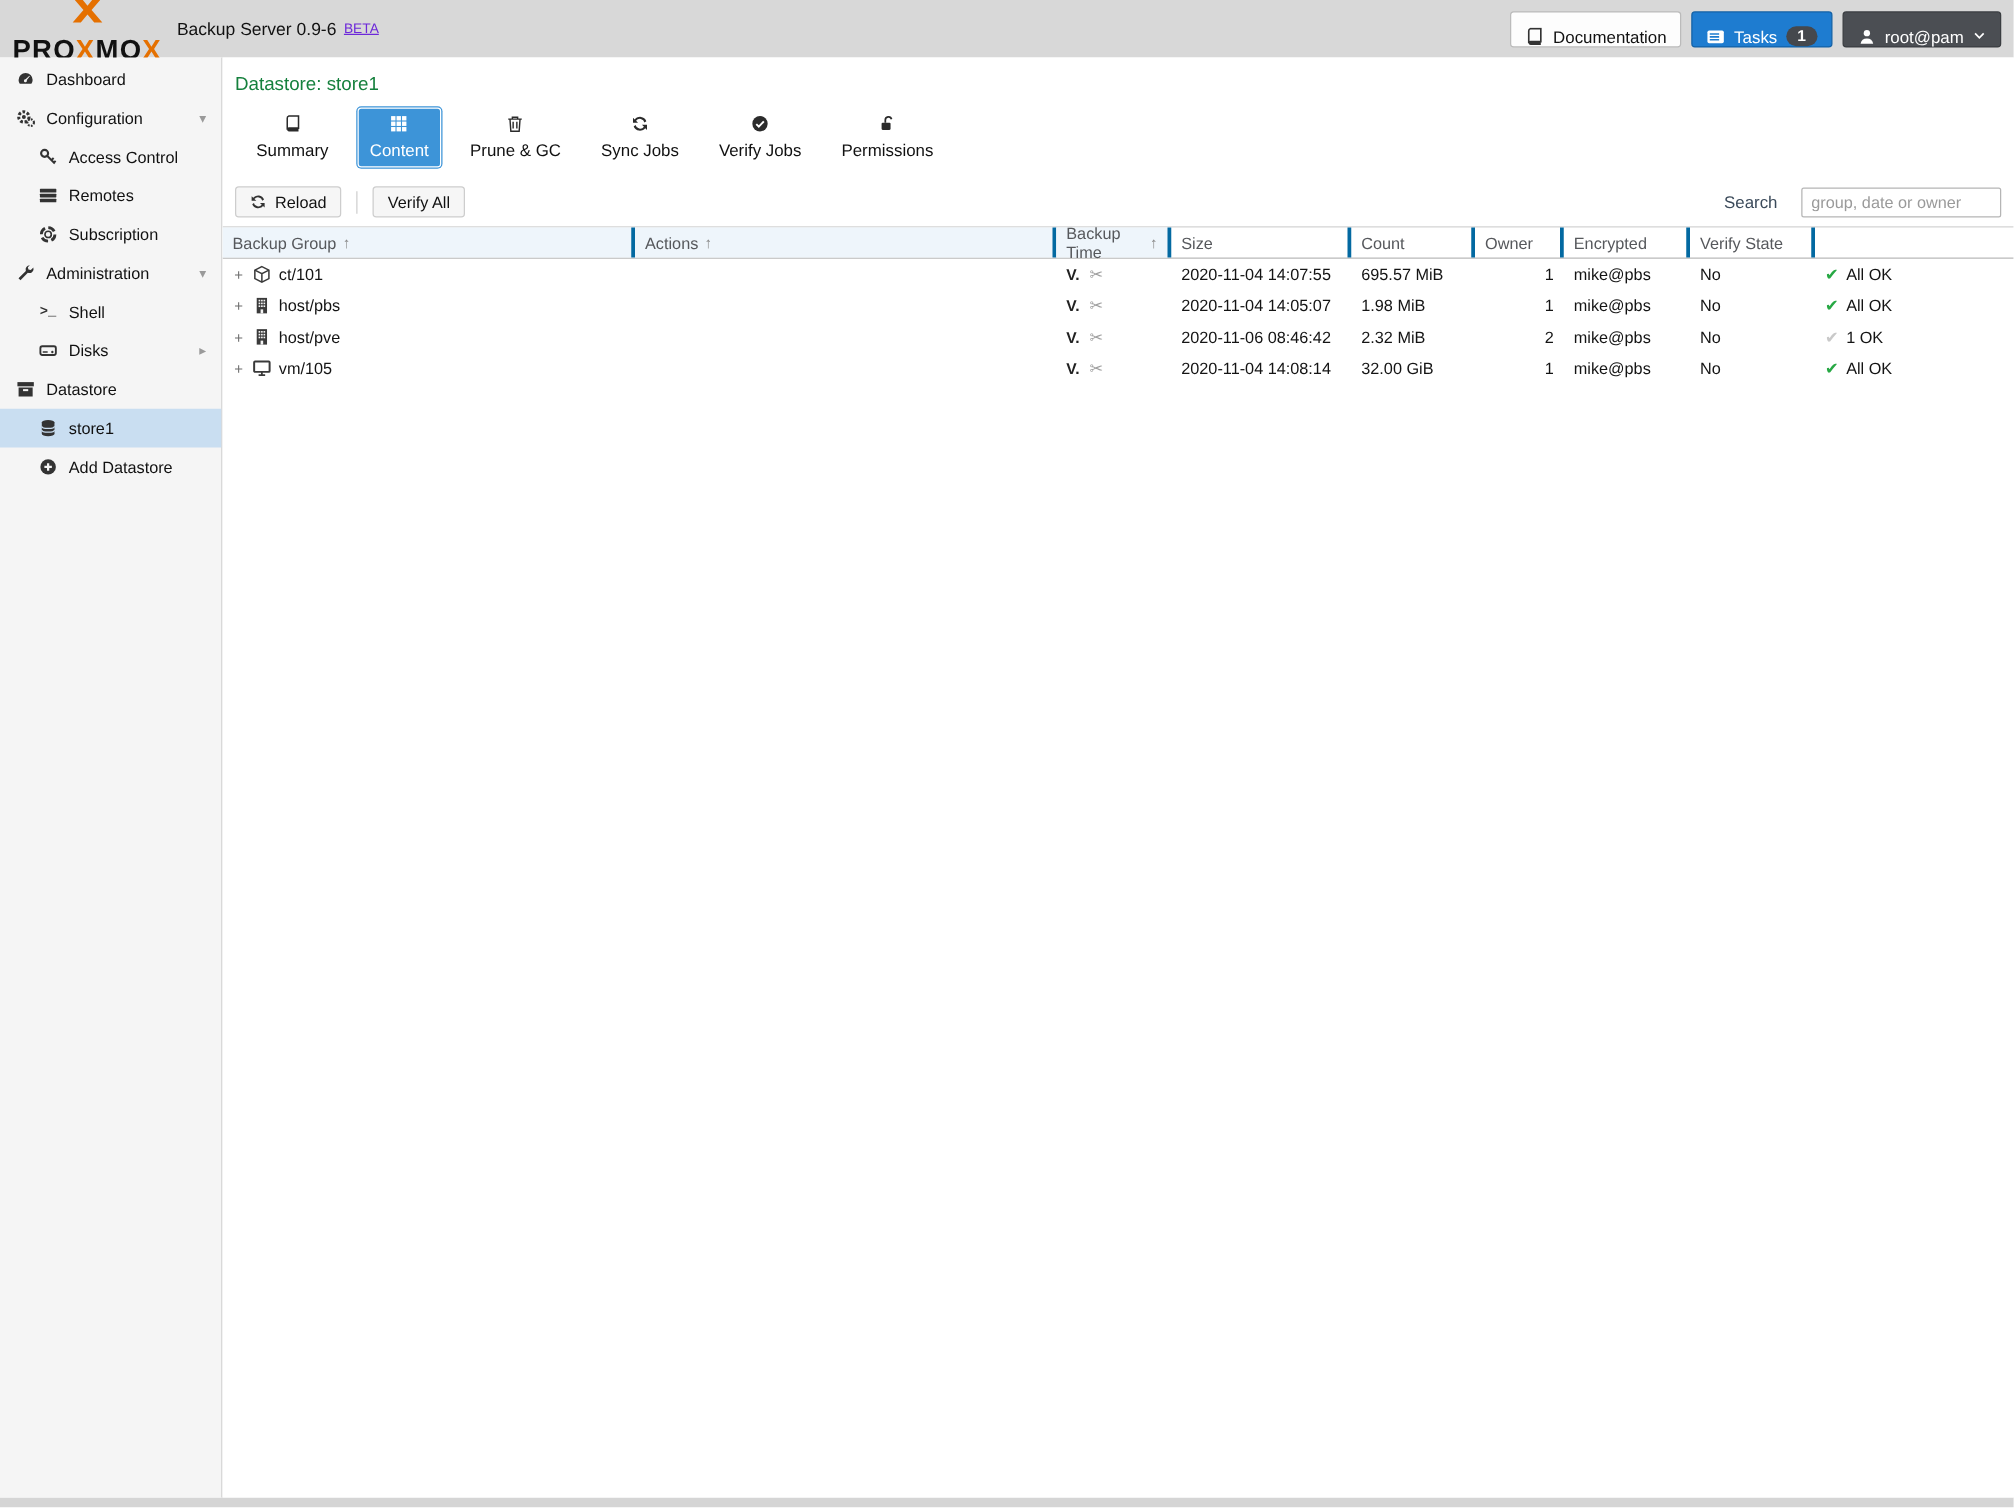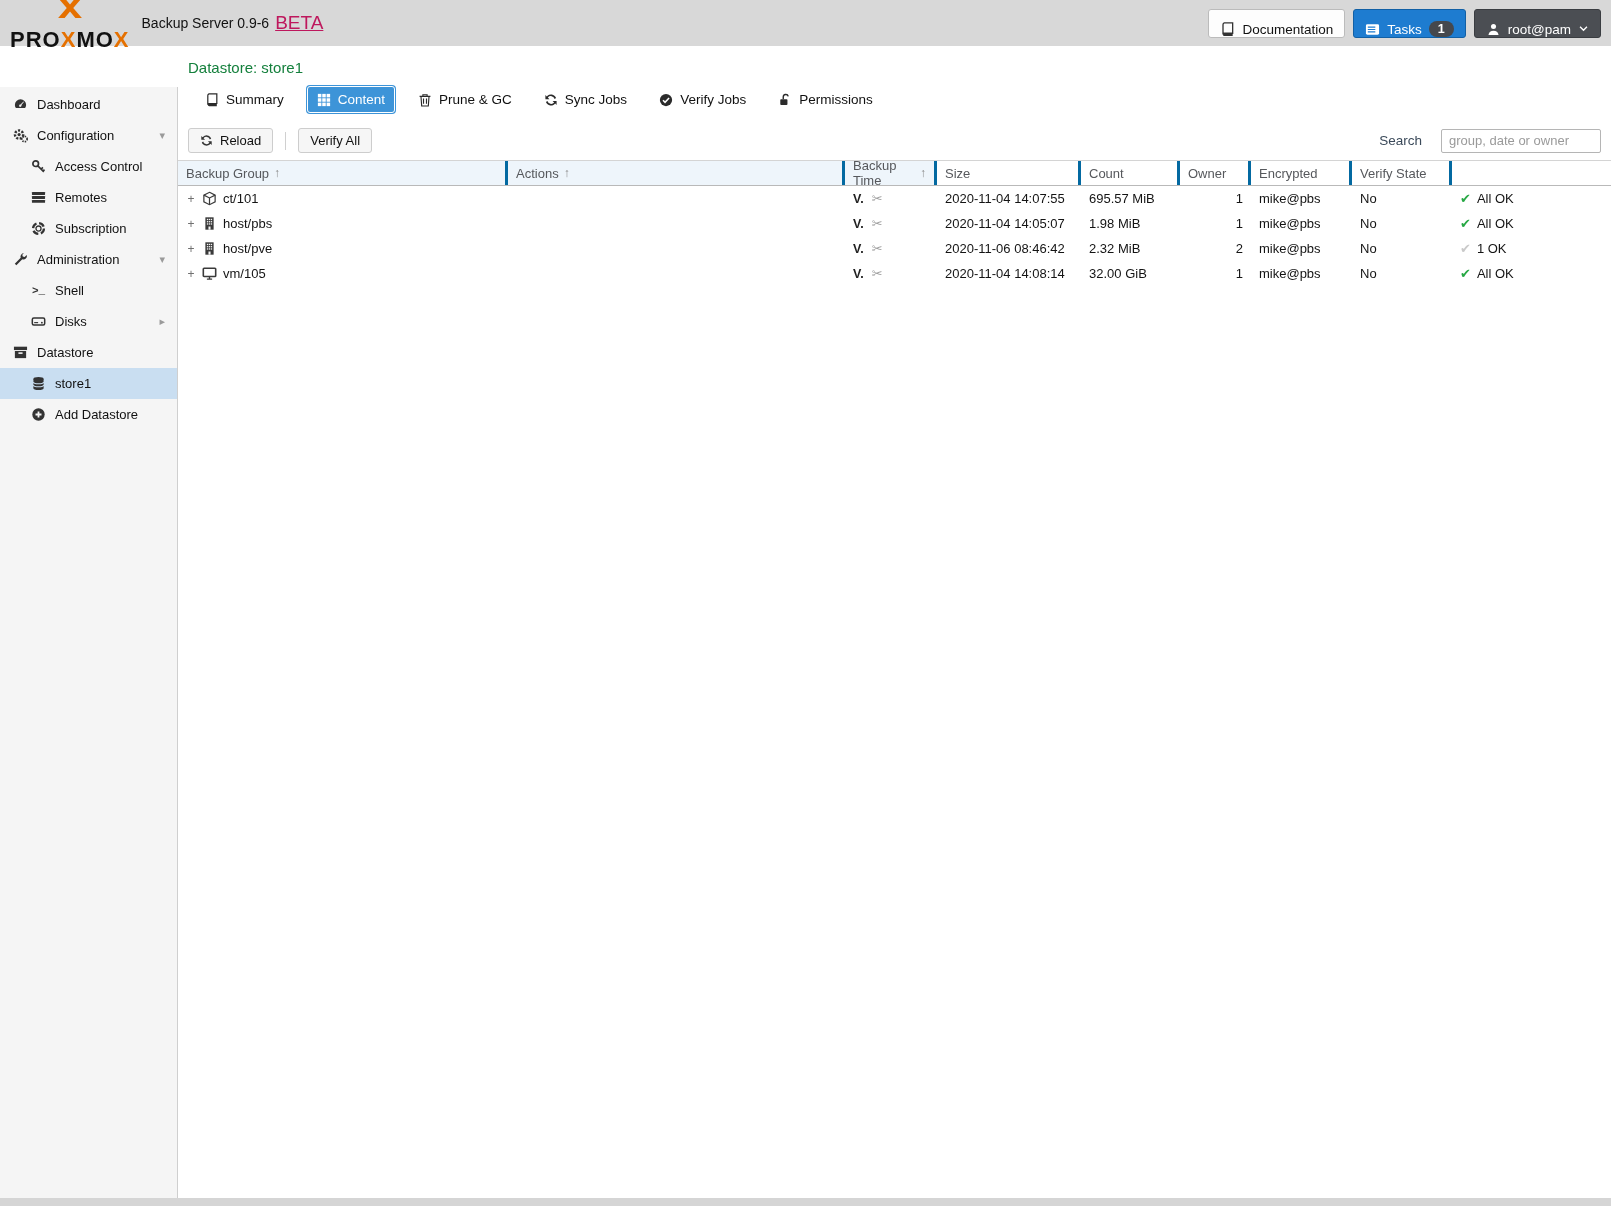--- a/index.html
+++ b/index.html
@@ -6,49 +6,49 @@
   html,body { width:1611px; height:1206px; overflow:hidden; }
   body { font-family:"Liberation Sans","DejaVu Sans",sans-serif; font-size:13px; background:#fff; color:#1a1a1a; }
 
   
   .topbar { height:46px; background:#d8d8d8; display:flex; align-items:center; padding:0 10px; }
   .logo { display:flex; align-items:center; gap:4px;flex-direction:column; }
   .logo svg { width:30px; height:30px; }
   .wordmark { font-size:22px; font-weight:bold; letter-spacing:1px; color:#111; }
   .wordmark .ox { color:#E57000; }
   .product { margin-left:12px; font-size:14px; color:#111; }
-  .beta { margin-left:6px; font-size:19px; color:#be185d; text-decoration:underline; cursor:pointer; }
+  .beta { margin-left:6px; font-size:11px; color:#6d28d9; text-decoration:underline; cursor:pointer; }
   .topbar-right { margin-left:auto; display:flex; align-items:center; gap:8px; }
   .tbtn { height:29px; display:flex; align-items:flex-end; gap:7px; padding:0 11px; border-radius:3px; font-size:13.5px; cursor:pointer; }
   .tbtn svg { width:15px; height:15px; }
   .tbtn-doc { background:#fdfdfd; border:1px solid #bbb; color:#111; }
   .tbtn-tasks { background:#1e7cd0; border:1px solid #1260a5; color:#fff; }
   .badge { background:#45484d; color:#fff; border-radius:9px; padding:1px 9px; font-size:12.5px; font-weight:bold; }
   .tbtn-user { background:#4b4e53; border:1px solid #3a3d41; color:#fff; }
   .chev svg { width:11px; height:11px; }
 
   
   .layout { display:flex; height:1152px; }
   .bottombar { height:8px; background:#d5d5d5; }
 
   
-  .sidebar { width:178px; background:#f5f5f5; border-right:1px solid #cfcfcf; padding-top:2px;margin-top:41px; }
+  .sidebar { width:178px; background:#f5f5f5; border-right:1px solid #cfcfcf; padding-top:2px; }
   .side-item { height:31px; display:flex; align-items:center; gap:8px; padding-left:12px; cursor:pointer; color:#111; }
   .side-item.child { padding-left:30px; }
   .side-item.selected { background:#c9def1; }
   .sicon { width:17px; display:flex; justify-content:center; align-items:center; flex:none; }
   .sicon svg { width:15px; height:15px; }
   .mono { font-family:"Liberation Mono","DejaVu Sans Mono",monospace; font-weight:bold; font-size:11px; color:#333; }
   .sarrow { margin-left:auto; margin-right:12px; color:#9a9a9a; font-size:11px; }
 
   
   .main { flex:1; background:#fff; overflow:hidden; }
   .page-title { padding:13px 0 2px 10px; font-size:15px; color:#15803d; }
   .tabbar { display:flex; align-items:center; gap:14px; margin:8px 0 8px 18px; }
-  .tab { display:flex; align-items:center; gap:7px; padding:5px 9px; font-size:13.5px; color:#111; cursor:pointer; border-radius:3px; }
+  .tab { display:flex; align-items:center; gap:7px; padding:5px 9px; font-size:13.5px; color:#111; cursor:pointer; border-radius:3px;flex-direction:column; }
   .tab svg { width:14px; height:14px; fill:#2b2b2b; }
   .tab.active { background:#3d94d8; color:#fff; border:1px solid #fff; box-shadow:0 0 0 1px #3d94d8; }
   .tab.active svg { fill:#fff; }
 
   
   .toolbar { display:flex; align-items:center; padding:7px 10px; gap:9px; }
   .btn { display:flex; align-items:center; gap:7px; background:#f6f6f6; border:1px solid #cdcdcd; border-radius:3px; padding:4px 11px; font-size:13px; color:#111; cursor:pointer; }
   .btn svg { width:13px; height:13px; fill:#333; }
   .tsep { width:1px; height:18px; background:#d0d0d0; margin:0 3px; }
   .spacer { flex:1; }

